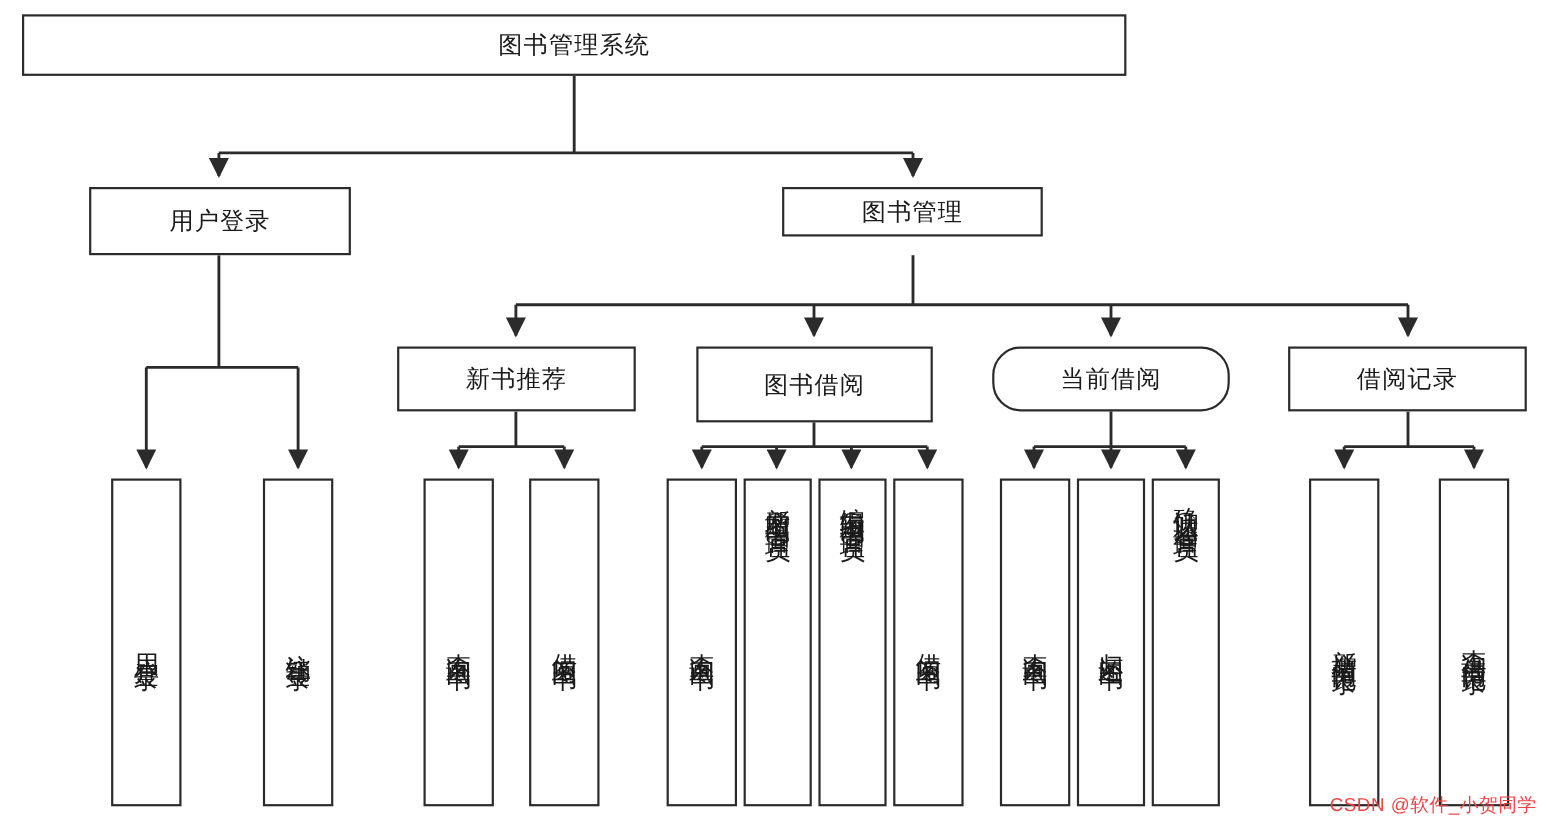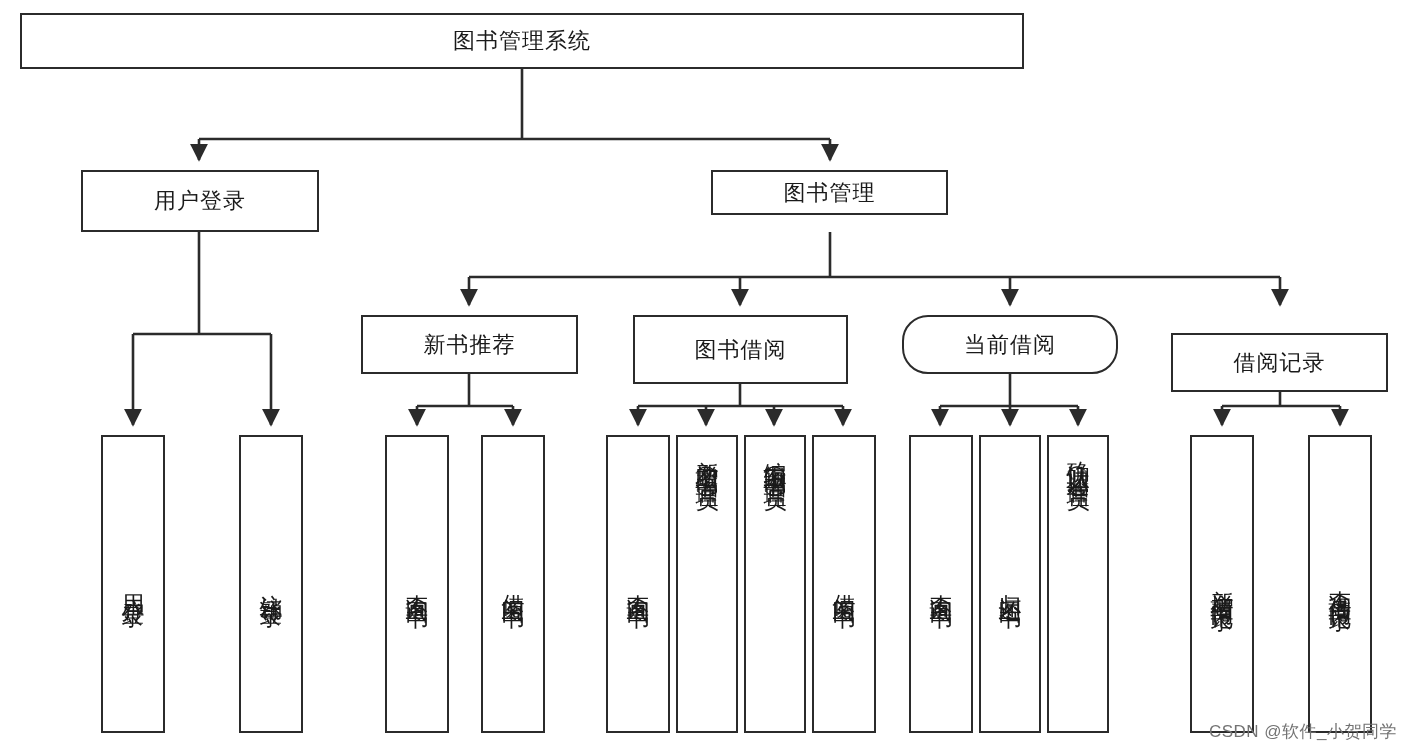--- a/index.html
+++ b/index.html
@@ -50,21 +50,21 @@
     top: 0;
     width: 1405px;
     height: 747px;
     pointer-events: none;
   }
   .watermark {
     position: absolute;
     right: 8px;
     bottom: 4px;
     font-size: 17px;
-    color: #737373;
+    color: #ef4444;
     white-space: nowrap;
     letter-spacing: 0.5px;
   }
 </style>
 </head>
 <body>
 
 <div id="canvas">
 
   <svg id="wires" viewBox="0 0 1405 747" xmlns="http://www.w3.org/2000/svg">
@@ -130,21 +130,21 @@
 
   <div class="node horiz" style="left:361px; top:315px; width:217px; height:59px;">
     <span>新书推荐</span>
   </div>
   <div class="node horiz" style="left:633px; top:315px; width:215px; height:69px;">
     <span>图书借阅</span>
   </div>
   <div class="node horiz" style="left:902px; top:315px; width:216px; height:59px;border-radius:26px;">
     <span>当前借阅</span>
   </div>
-  <div class="node horiz" style="left:1171px; top:333px; width:217px; height:59px;">
+  <div class="node horiz" style="left:1171px; top:315px; width:217px; height:59px;">
     <span>借阅记录</span>
   </div>
 
   <div class="node vert" style="left:101px; top:435px; width:64px; height:298px;">
     <span>用户登录</span>
   </div>
   <div class="node vert" style="left:239px; top:435px; width:64px; height:298px;">
     <span>注销登录</span>
   </div>
 

